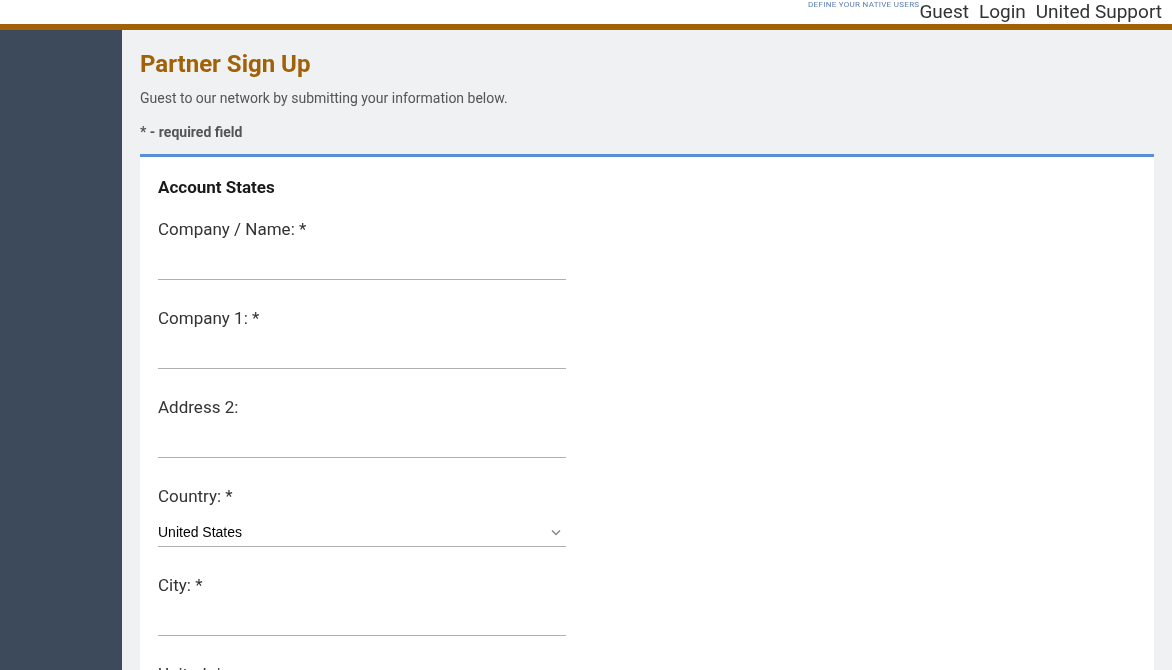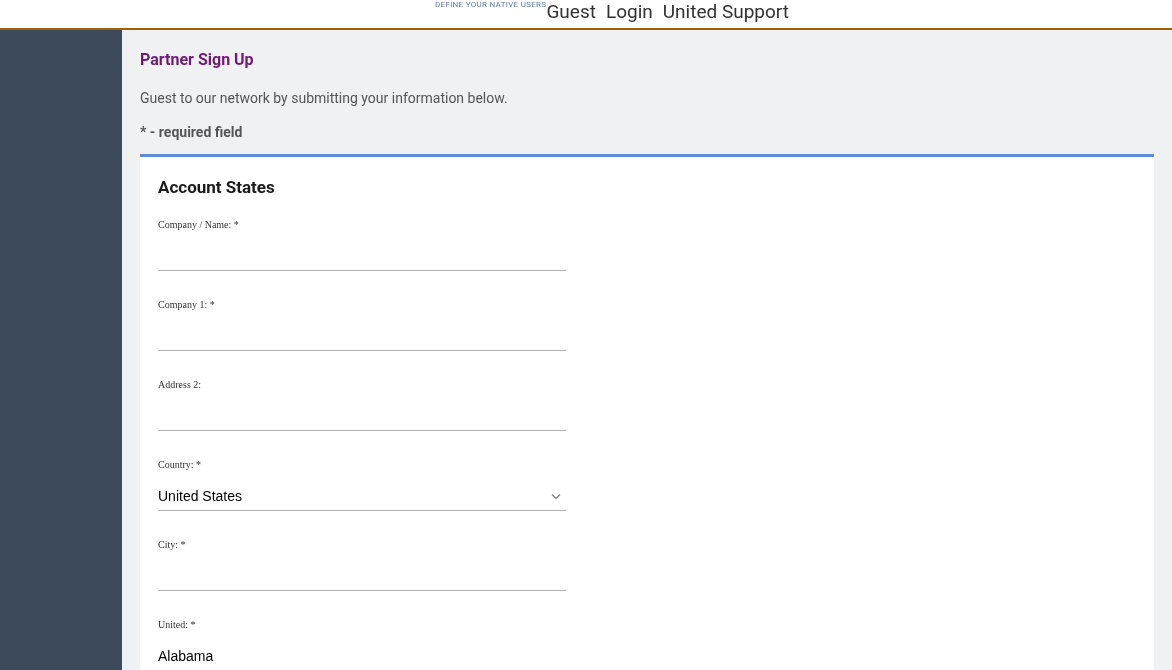--- a/index.html
+++ b/index.html
@@ -10,23 +10,23 @@
     body {
       font-family: -apple-system, BlinkMacSystemFont, 'Segoe UI', Roboto, Arial, sans-serif;
       background: #f0f1f3;
       width: 1172px;
       height: 670px;
       overflow: hidden;
     }
     .top-header {
       background: #ffffff;
       height: 30px;
-      border-bottom: 2px solid #a16207;
-      display: flex;
-      justify-content: center;
+      border-bottom: 6px solid #a16207;
+      display: flex;
+      justify-content: flex-end;
       align-items: flex-start;
       padding: 0 10px;
     }
     .logo-area {
       display: flex;
       flex-direction: column;
       align-items: flex-start;
       padding-left: 52px;
     }
     .logo-tagline {
@@ -51,24 +51,24 @@
       width: 122px;
       background: #3d4a5c;
       height: 100%;
     }
     .content-area {
       flex: 1;
       padding: 20px 18px 0 18px;
       overflow-y: auto;
     }
     .page-title {
-      font-size: 16px;
+      font-size: 24px;
       font-weight: bold;
-      color: #701a75;
-      margin-bottom: 21px;
+      color: #a16207;
+      margin-bottom: 12px;
     }
     .page-subtitle {
       font-size: 14px;
       color: #555;
       margin-bottom: 18px;
     }
     .required-note {
       font-size: 14px;
       color: #555;
       margin-bottom: 14px;
@@ -84,25 +84,24 @@
       font-size: 17px;
       font-weight: bold;
       color: #1a1a1a;
       margin-bottom: 22px;
     }
     .form-field {
       margin-bottom: 28px;
       max-width: 408px;
     }
     .form-label {
-      font-size: 10px;
+      font-size: 17px;
       color: #333;
       display: block;
       margin-bottom: 12px;
-      font-family: Liberation Serif, serif;
     }
     .form-input {
       width: 100%;
       border: none;
       border-bottom: 1px solid #b0b0b0;
       padding: 6px 0;
       font-size: 14px;
       background: transparent;
       outline: none;
     }

